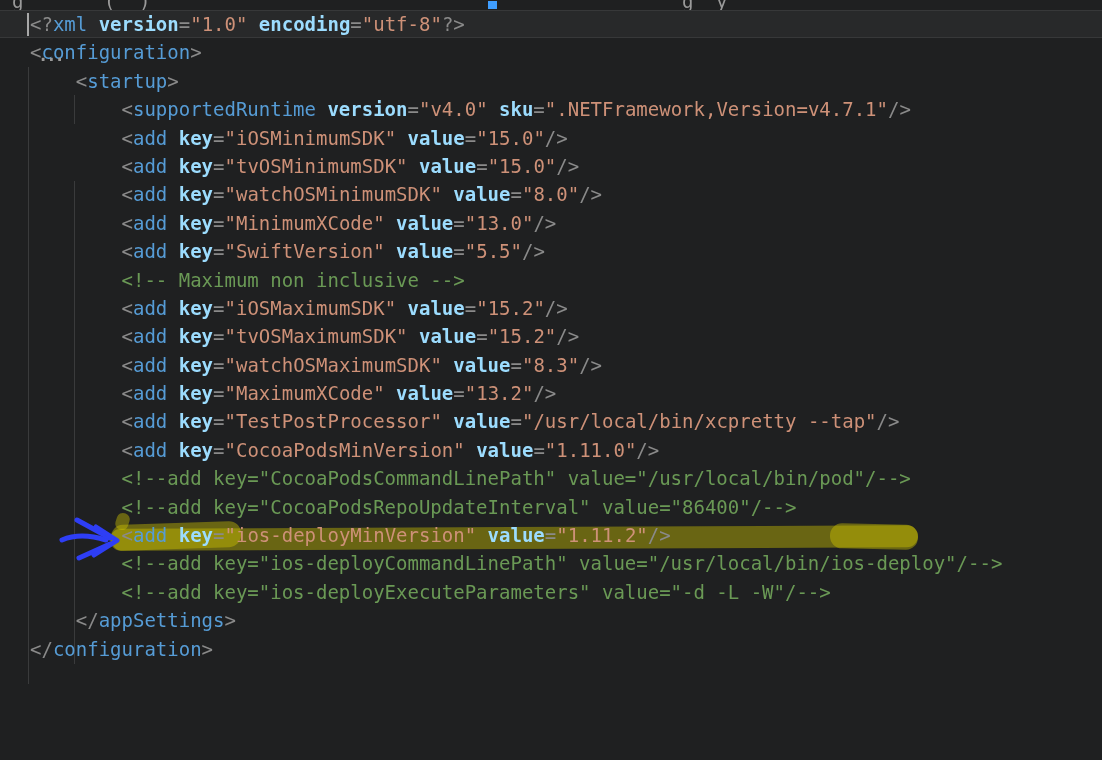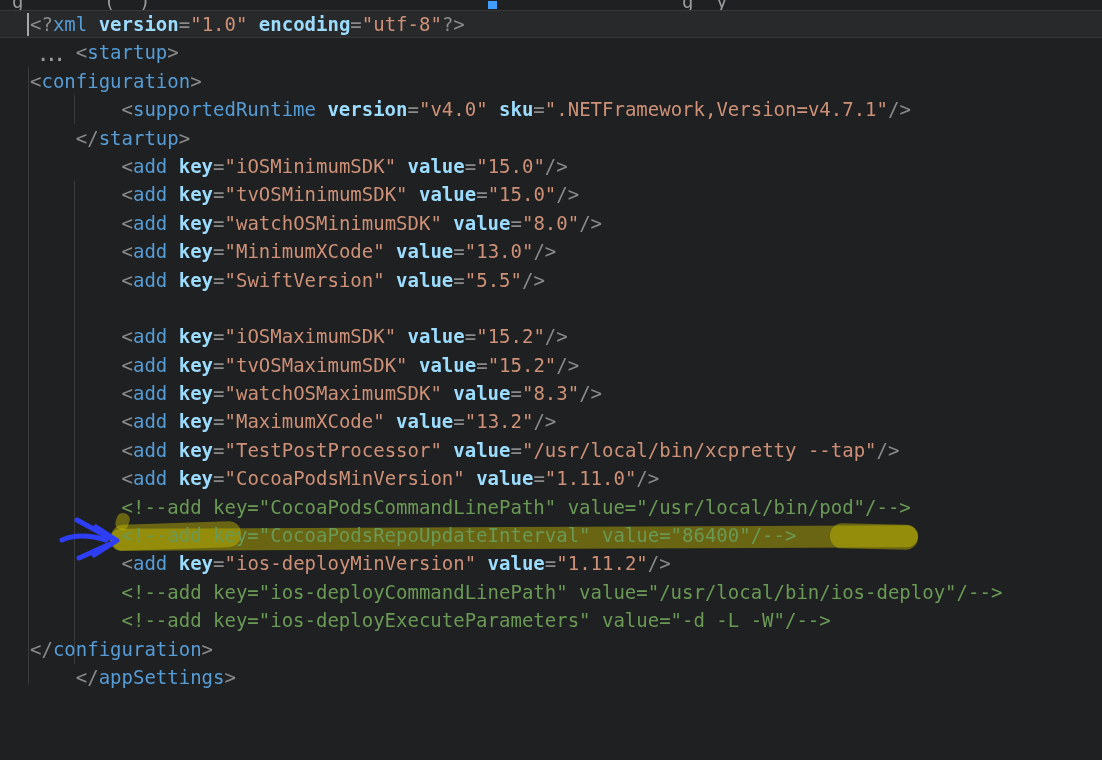--- a/index.html
+++ b/index.html
@@ -90,43 +90,42 @@
   <div class="indent-guide" id="guide-col4a" style="background: rgb(58, 59, 60);"></div>
   <div class="indent-guide" id="guide-col4b" style="background: rgb(58, 59, 60);"></div>
 
   <div class="hl-blob" id="hl-main" style="background: rgba(208, 198, 0, 0.42);"></div>
   <div class="hl-blob" id="hl-left" style="background: rgba(208, 198, 0, 0.42);"></div>
   <div class="hl-blob" id="hl-right" style="background: rgba(208, 198, 0, 0.42);"></div>
   <div class="hl-blob" id="hl-flick" style="background: rgba(208, 198, 0, 0.42);"></div>
 
   <div id="code-lines">
       <div class="code-line"><span class="tok-punct" style="color: rgb(138, 138, 138);">&lt;?</span><span class="tok-tag" style="color: rgb(86, 156, 214);">xml </span><span class="tok-attr" style="color: rgb(156, 220, 254);">version</span><span class="tok-punct" style="color: rgb(138, 138, 138);">=</span><span class="tok-str" style="color: rgb(206, 145, 120);">"1.0" </span><span class="tok-attr" style="color: rgb(156, 220, 254);">encoding</span><span class="tok-punct" style="color: rgb(138, 138, 138);">=</span><span class="tok-str" style="color: rgb(206, 145, 120);">"utf-8"</span><span class="tok-punct" style="color: rgb(138, 138, 138);">?&gt;</span></div>
+      <div class="code-line"><span class="tok-punct" style="color: rgb(138, 138, 138);">&lt;</span><span class="tok-tag" style="color: rgb(86, 156, 214);">configuration</span><span class="tok-punct" style="color: rgb(138, 138, 138);">&gt;</span></div>
       <div class="code-line"><span class="tok-punct" style="color: rgb(138, 138, 138);">    &lt;</span><span class="tok-tag" style="color: rgb(86, 156, 214);">startup</span><span class="tok-punct" style="color: rgb(138, 138, 138);">&gt;</span></div>
-      <div class="code-line"><span class="tok-punct" style="color: rgb(138, 138, 138);">&lt;</span><span class="tok-tag" style="color: rgb(86, 156, 214);">configuration</span><span class="tok-punct" style="color: rgb(138, 138, 138);">&gt;</span></div>
       <div class="code-line"><span class="tok-punct" style="color: rgb(138, 138, 138);">        &lt;</span><span class="tok-tag" style="color: rgb(86, 156, 214);">supportedRuntime </span><span class="tok-attr" style="color: rgb(156, 220, 254);">version</span><span class="tok-punct" style="color: rgb(138, 138, 138);">=</span><span class="tok-str" style="color: rgb(206, 145, 120);">"v4.0" </span><span class="tok-attr" style="color: rgb(156, 220, 254);">sku</span><span class="tok-punct" style="color: rgb(138, 138, 138);">=</span><span class="tok-str" style="color: rgb(206, 145, 120);">".NETFramework,Version=v4.7.1"</span><span class="tok-punct" style="color: rgb(138, 138, 138);">/&gt;</span></div>
-      <div class="code-line"><span class="tok-punct" style="color: rgb(138, 138, 138);">    &lt;/</span><span class="tok-tag" style="color: rgb(86, 156, 214);">startup</span><span class="tok-punct" style="color: rgb(138, 138, 138);">&gt;</span></div>
       <div class="code-line"><span class="tok-punct" style="color: rgb(138, 138, 138);">        &lt;</span><span class="tok-tag" style="color: rgb(86, 156, 214);">add </span><span class="tok-attr" style="color: rgb(156, 220, 254);">key</span><span class="tok-punct" style="color: rgb(138, 138, 138);">=</span><span class="tok-str" style="color: rgb(206, 145, 120);">"iOSMinimumSDK" </span><span class="tok-attr" style="color: rgb(156, 220, 254);">value</span><span class="tok-punct" style="color: rgb(138, 138, 138);">=</span><span class="tok-str" style="color: rgb(206, 145, 120);">"15.0"</span><span class="tok-punct" style="color: rgb(138, 138, 138);">/&gt;</span></div>
       <div class="code-line"><span class="tok-punct" style="color: rgb(138, 138, 138);">        &lt;</span><span class="tok-tag" style="color: rgb(86, 156, 214);">add </span><span class="tok-attr" style="color: rgb(156, 220, 254);">key</span><span class="tok-punct" style="color: rgb(138, 138, 138);">=</span><span class="tok-str" style="color: rgb(206, 145, 120);">"tvOSMinimumSDK" </span><span class="tok-attr" style="color: rgb(156, 220, 254);">value</span><span class="tok-punct" style="color: rgb(138, 138, 138);">=</span><span class="tok-str" style="color: rgb(206, 145, 120);">"15.0"</span><span class="tok-punct" style="color: rgb(138, 138, 138);">/&gt;</span></div>
       <div class="code-line"><span class="tok-punct" style="color: rgb(138, 138, 138);">        &lt;</span><span class="tok-tag" style="color: rgb(86, 156, 214);">add </span><span class="tok-attr" style="color: rgb(156, 220, 254);">key</span><span class="tok-punct" style="color: rgb(138, 138, 138);">=</span><span class="tok-str" style="color: rgb(206, 145, 120);">"watchOSMinimumSDK" </span><span class="tok-attr" style="color: rgb(156, 220, 254);">value</span><span class="tok-punct" style="color: rgb(138, 138, 138);">=</span><span class="tok-str" style="color: rgb(206, 145, 120);">"8.0"</span><span class="tok-punct" style="color: rgb(138, 138, 138);">/&gt;</span></div>
       <div class="code-line"><span class="tok-punct" style="color: rgb(138, 138, 138);">        &lt;</span><span class="tok-tag" style="color: rgb(86, 156, 214);">add </span><span class="tok-attr" style="color: rgb(156, 220, 254);">key</span><span class="tok-punct" style="color: rgb(138, 138, 138);">=</span><span class="tok-str" style="color: rgb(206, 145, 120);">"MinimumXCode" </span><span class="tok-attr" style="color: rgb(156, 220, 254);">value</span><span class="tok-punct" style="color: rgb(138, 138, 138);">=</span><span class="tok-str" style="color: rgb(206, 145, 120);">"13.0"</span><span class="tok-punct" style="color: rgb(138, 138, 138);">/&gt;</span></div>
       <div class="code-line"><span class="tok-punct" style="color: rgb(138, 138, 138);">        &lt;</span><span class="tok-tag" style="color: rgb(86, 156, 214);">add </span><span class="tok-attr" style="color: rgb(156, 220, 254);">key</span><span class="tok-punct" style="color: rgb(138, 138, 138);">=</span><span class="tok-str" style="color: rgb(206, 145, 120);">"SwiftVersion" </span><span class="tok-attr" style="color: rgb(156, 220, 254);">value</span><span class="tok-punct" style="color: rgb(138, 138, 138);">=</span><span class="tok-str" style="color: rgb(206, 145, 120);">"5.5"</span><span class="tok-punct" style="color: rgb(138, 138, 138);">/&gt;</span></div>
-      <div class="code-line"><span class="tok-punct" style="color: rgb(138, 138, 138);">        </span></div>
+      <div class="code-line"><span class="tok-punct" style="color: rgb(138, 138, 138);">        </span><span class="tok-comment" style="color: rgb(106, 153, 85);">&lt;!-- Maximum non inclusive --&gt;</span></div>
       <div class="code-line"><span class="tok-punct" style="color: rgb(138, 138, 138);">        &lt;</span><span class="tok-tag" style="color: rgb(86, 156, 214);">add </span><span class="tok-attr" style="color: rgb(156, 220, 254);">key</span><span class="tok-punct" style="color: rgb(138, 138, 138);">=</span><span class="tok-str" style="color: rgb(206, 145, 120);">"iOSMaximumSDK" </span><span class="tok-attr" style="color: rgb(156, 220, 254);">value</span><span class="tok-punct" style="color: rgb(138, 138, 138);">=</span><span class="tok-str" style="color: rgb(206, 145, 120);">"15.2"</span><span class="tok-punct" style="color: rgb(138, 138, 138);">/&gt;</span></div>
       <div class="code-line"><span class="tok-punct" style="color: rgb(138, 138, 138);">        &lt;</span><span class="tok-tag" style="color: rgb(86, 156, 214);">add </span><span class="tok-attr" style="color: rgb(156, 220, 254);">key</span><span class="tok-punct" style="color: rgb(138, 138, 138);">=</span><span class="tok-str" style="color: rgb(206, 145, 120);">"tvOSMaximumSDK" </span><span class="tok-attr" style="color: rgb(156, 220, 254);">value</span><span class="tok-punct" style="color: rgb(138, 138, 138);">=</span><span class="tok-str" style="color: rgb(206, 145, 120);">"15.2"</span><span class="tok-punct" style="color: rgb(138, 138, 138);">/&gt;</span></div>
       <div class="code-line"><span class="tok-punct" style="color: rgb(138, 138, 138);">        &lt;</span><span class="tok-tag" style="color: rgb(86, 156, 214);">add </span><span class="tok-attr" style="color: rgb(156, 220, 254);">key</span><span class="tok-punct" style="color: rgb(138, 138, 138);">=</span><span class="tok-str" style="color: rgb(206, 145, 120);">"watchOSMaximumSDK" </span><span class="tok-attr" style="color: rgb(156, 220, 254);">value</span><span class="tok-punct" style="color: rgb(138, 138, 138);">=</span><span class="tok-str" style="color: rgb(206, 145, 120);">"8.3"</span><span class="tok-punct" style="color: rgb(138, 138, 138);">/&gt;</span></div>
       <div class="code-line"><span class="tok-punct" style="color: rgb(138, 138, 138);">        &lt;</span><span class="tok-tag" style="color: rgb(86, 156, 214);">add </span><span class="tok-attr" style="color: rgb(156, 220, 254);">key</span><span class="tok-punct" style="color: rgb(138, 138, 138);">=</span><span class="tok-str" style="color: rgb(206, 145, 120);">"MaximumXCode" </span><span class="tok-attr" style="color: rgb(156, 220, 254);">value</span><span class="tok-punct" style="color: rgb(138, 138, 138);">=</span><span class="tok-str" style="color: rgb(206, 145, 120);">"13.2"</span><span class="tok-punct" style="color: rgb(138, 138, 138);">/&gt;</span></div>
       <div class="code-line"><span class="tok-punct" style="color: rgb(138, 138, 138);">        &lt;</span><span class="tok-tag" style="color: rgb(86, 156, 214);">add </span><span class="tok-attr" style="color: rgb(156, 220, 254);">key</span><span class="tok-punct" style="color: rgb(138, 138, 138);">=</span><span class="tok-str" style="color: rgb(206, 145, 120);">"TestPostProcessor" </span><span class="tok-attr" style="color: rgb(156, 220, 254);">value</span><span class="tok-punct" style="color: rgb(138, 138, 138);">=</span><span class="tok-str" style="color: rgb(206, 145, 120);">"/usr/local/bin/xcpretty --tap"</span><span class="tok-punct" style="color: rgb(138, 138, 138);">/&gt;</span></div>
       <div class="code-line"><span class="tok-punct" style="color: rgb(138, 138, 138);">        &lt;</span><span class="tok-tag" style="color: rgb(86, 156, 214);">add </span><span class="tok-attr" style="color: rgb(156, 220, 254);">key</span><span class="tok-punct" style="color: rgb(138, 138, 138);">=</span><span class="tok-str" style="color: rgb(206, 145, 120);">"CocoaPodsMinVersion" </span><span class="tok-attr" style="color: rgb(156, 220, 254);">value</span><span class="tok-punct" style="color: rgb(138, 138, 138);">=</span><span class="tok-str" style="color: rgb(206, 145, 120);">"1.11.0"</span><span class="tok-punct" style="color: rgb(138, 138, 138);">/&gt;</span></div>
       <div class="code-line"><span class="tok-punct" style="color: rgb(138, 138, 138);">        </span><span class="tok-comment" style="color: rgb(106, 153, 85);">&lt;!--add key="CocoaPodsCommandLinePath" value="/usr/local/bin/pod"/--&gt;</span></div>
       <div class="code-line"><span class="tok-punct" style="color: rgb(138, 138, 138);">        </span><span class="tok-comment" style="color: rgb(106, 153, 85);">&lt;!--add key="CocoaPodsRepoUpdateInterval" value="86400"/--&gt;</span></div>
       <div class="code-line"><span class="tok-punct" style="color: rgb(138, 138, 138);">        &lt;</span><span class="tok-tag" style="color: rgb(86, 156, 214);">add </span><span class="tok-attr" style="color: rgb(156, 220, 254);">key</span><span class="tok-punct" style="color: rgb(138, 138, 138);">=</span><span class="tok-str" style="color: rgb(206, 145, 120);">"ios-deployMinVersion" </span><span class="tok-attr" style="color: rgb(156, 220, 254);">value</span><span class="tok-punct" style="color: rgb(138, 138, 138);">=</span><span class="tok-str" style="color: rgb(206, 145, 120);">"1.11.2"</span><span class="tok-punct" style="color: rgb(138, 138, 138);">/&gt;</span></div>
       <div class="code-line"><span class="tok-punct" style="color: rgb(138, 138, 138);">        </span><span class="tok-comment" style="color: rgb(106, 153, 85);">&lt;!--add key="ios-deployCommandLinePath" value="/usr/local/bin/ios-deploy"/--&gt;</span></div>
       <div class="code-line"><span class="tok-punct" style="color: rgb(138, 138, 138);">        </span><span class="tok-comment" style="color: rgb(106, 153, 85);">&lt;!--add key="ios-deployExecuteParameters" value="-d -L -W"/--&gt;</span></div>
+      <div class="code-line"><span class="tok-punct" style="color: rgb(138, 138, 138);">    &lt;/</span><span class="tok-tag" style="color: rgb(86, 156, 214);">appSettings</span><span class="tok-punct" style="color: rgb(138, 138, 138);">&gt;</span></div>
       <div class="code-line"><span class="tok-punct" style="color: rgb(138, 138, 138);">&lt;/</span><span class="tok-tag" style="color: rgb(86, 156, 214);">configuration</span><span class="tok-punct" style="color: rgb(138, 138, 138);">&gt;</span></div>
-      <div class="code-line"><span class="tok-punct" style="color: rgb(138, 138, 138);">    &lt;/</span><span class="tok-tag" style="color: rgb(86, 156, 214);">appSettings</span><span class="tok-punct" style="color: rgb(138, 138, 138);">&gt;</span></div>
     </div>
 
   <span id="ellipsis" style="color: rgb(154, 154, 154);">...</span>
 
   <svg id="annotation-arrow" width="74" height="50" viewBox="0 0 74 50">
     <path d="M6,27 C 20,21 34,22 50,27" fill="none" stroke-width="5" stroke-linecap="round" stroke="#2e3ef5"></path>
     <path d="M21,7 L 54,25" fill="none" stroke-width="5" stroke-linecap="round" stroke="#2e3ef5"></path>
     <path d="M23,45 L 54,31" fill="none" stroke-width="5" stroke-linecap="round" stroke="#2e3ef5"></path>
     <path d="M40,14 L 61,27.5 L 38,42" fill="none" stroke-width="5" stroke-linecap="round" stroke-linejoin="round" stroke="#2e3ef5"></path>
   </svg>

